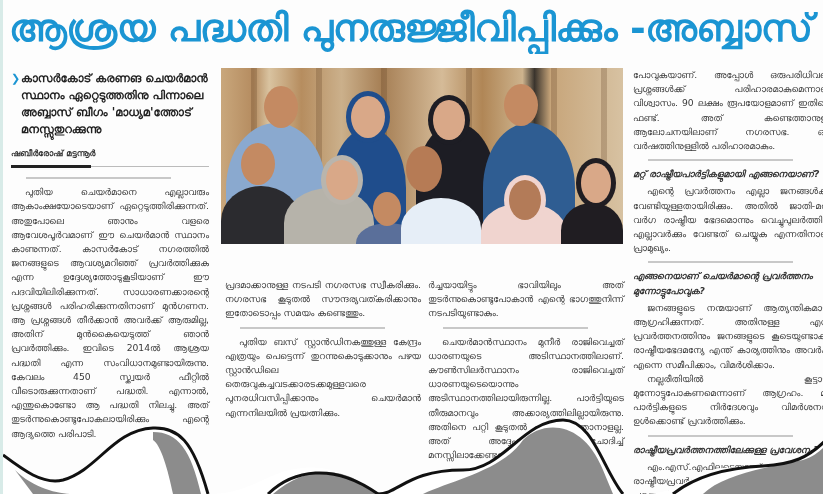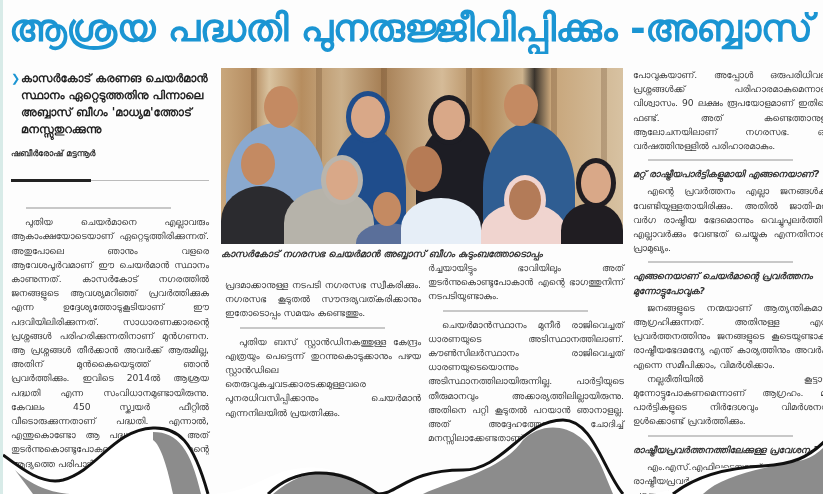--- a/index.html
+++ b/index.html
@@ -4,26 +4,26 @@
 <style>
   * { box-sizing: border-box; margin: 0; padding: 0; }
   html, body { width: 823px; height: 494px; overflow: hidden; background: #ffffff; }
   body { position: relative; font-family: "DejaVu Sans", sans-serif; color: #2a2a2a; }
   .page { position: absolute; left: 0; top: 0; width: 823px; height: 494px; background: #fdfdfd; border-left: 3px solid #d8ebe8; }
   .headline { position: absolute; left: 6px; top: 2px; width: 815px; height: 52px; font-family: "DejaVu Sans", sans-serif; font-weight: bold; font-size: 38px; line-height: 52px; color: #1b95d3; letter-spacing: -0.5px; white-space: nowrap; overflow: hidden; }
   .col { position: absolute; font-size: 9.2px; line-height: 14.2px; color: #3a3a3a; }
   .col p { text-indent: 14px; text-align: justify; }
   .col1 { left: 8px; top: 70px; width: 198px; }
   .col2 { left: 222px; top: 278px; width: 196px; }
-  .col3 { left: 425px; top: 261px; width: 196px; }
+  .col3 { left: 425px; top: 278px; width: 196px; }
   .col4 { left: 630px; top: 68px; width: 193px; overflow: hidden; white-space: nowrap; }
   .col4 p { white-space: normal; width: 200px; }
   .deck { display: flex; font-weight: bold; font-size: 11.5px; line-height: 17px; color: #222; margin-bottom: 8px; }
   .deck .arrow { color: #1b95d3; font-size: 11px; width: 10px; flex: none; }
-  .byline { font-size: 8.5px; font-weight: bold; color: #333; padding-bottom: 20px; border-bottom: 1px solid #bbb; position: relative; margin-bottom: 26px; }
+  .byline { font-size: 8.5px; font-weight: bold; color: #333; padding-bottom: 6px; border-bottom: 1px solid #bbb; position: relative; margin-bottom: 10px; }
   .byline::after { content: ""; position: absolute; left: 0; bottom: -2px; width: 80px; height: 3px; background: #222; }
   .rule { height: 2px; background: #c8c8c8; width: 145px; margin: 6px 0 6px 15px; }
   .q { font-style: italic; font-weight: bold; font-size: 9.2px; line-height: 14.2px; color: #333; margin-bottom: 3px; }
   .photo { position: absolute; left: 218px; top: 68px; width: 402px; height: 176px; overflow: hidden; background: linear-gradient(90deg,#c9a77c 0%,#b58c60 8%,#d9c3a0 12%,#b68d5f 20%,#cbb08b 30%,#a67f55 40%,#d5bb98 55%,#b08656 65%,#cdb38d 75%,#3a342d 78%,#c7a57a 82%,#d7c2a2 100%); }
   .photo .stripe { position: absolute; top: 0; bottom: 0; width: 6px; background: rgba(90,60,30,0.25); }
   .person { position: absolute; border-radius: 50% 50% 10% 10%; }
   .head { position: absolute; border-radius: 50%; background: #c48a62; }
   .caption { position: absolute; left: 218px; top: 248px; width: 402px; font-size: 9.5px; font-style: italic; font-weight: bold; color: #333; }
   .tear { position: absolute; left: 0; top: 0; width: 823px; height: 494px; pointer-events: none; }
 </style>
@@ -68,21 +68,20 @@
     <div class="head" style="left:105px;top:92px;width:32px;height:40px;background:#d9a888;box-shadow:0 0 0 5px #b9b5ad;"></div>
     <div class="person" style="left:135px;top:155px;width:65px;height:40px;background:#5a6f9a;"></div>
     <div class="head" style="left:152px;top:124px;width:28px;height:34px;"></div>
     <div class="person" style="left:180px;top:130px;width:80px;height:60px;background:#e6eef7;"></div>
     <div class="head" style="left:185px;top:78px;width:36px;height:46px;background:#b67b55;"></div>
     <div class="person" style="left:260px;top:135px;width:85px;height:55px;background:#f0d4cf;"></div>
     <div class="head" style="left:288px;top:112px;width:32px;height:40px;background:#b37b58;box-shadow:0 0 0 5px #f0d4cf;"></div>
     <div class="person" style="left:340px;top:135px;width:62px;height:55px;background:#201d22;"></div>
     <div class="head" style="left:360px;top:95px;width:30px;height:40px;background:#d9a888;box-shadow:0 0 0 5px #201d22;"></div>
   </div>
-  <div class="caption">കാസർകോട് നഗരസഭ ചെയർമാൻ അബ്ബാസ് ബീഗം കുടുംബത്തോടൊപ്പം</div>
 
   <div class="col col2">
     <p style="text-indent:0">പ്രദമാക്കാനുള്ള നടപടി നഗരസഭ സ്വീകരിക്കും. നഗരസഭ കൂടുതൽ സൗന്ദര്യവത്കരിക്കാനും ഇതോടൊപ്പം സമയം കണ്ടെത്തും.</p>
     <div class="rule"></div>
     <p>പുതിയ ബസ് സ്റ്റാൻഡിനകത്തുള്ള കേന്ദ്രം എത്രയും പെട്ടെന്ന് തുറന്നുകൊടുക്കാനും പഴയ സ്റ്റാൻഡിലെ തെരുവുകച്ചവടക്കാരടക്കമുള്ളവരെ പുനരധിവസിപ്പിക്കാനും ചെയർമാൻ എന്നനിലയിൽ പ്രയത്നിക്കും.</p>
 
   </div>
 
   <div class="col col3">
     <p style="text-indent:0">ർച്ചയായിട്ടും ഭാവിയിലും അത് തുടർന്നുകൊണ്ടുപോകാൻ എന്റെ ഭാഗത്തുനിന്ന് നടപടിയുണ്ടാകും.</p>

